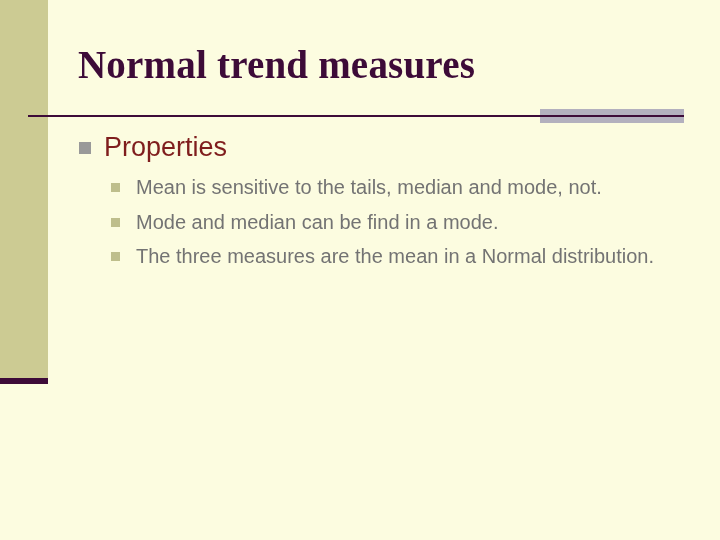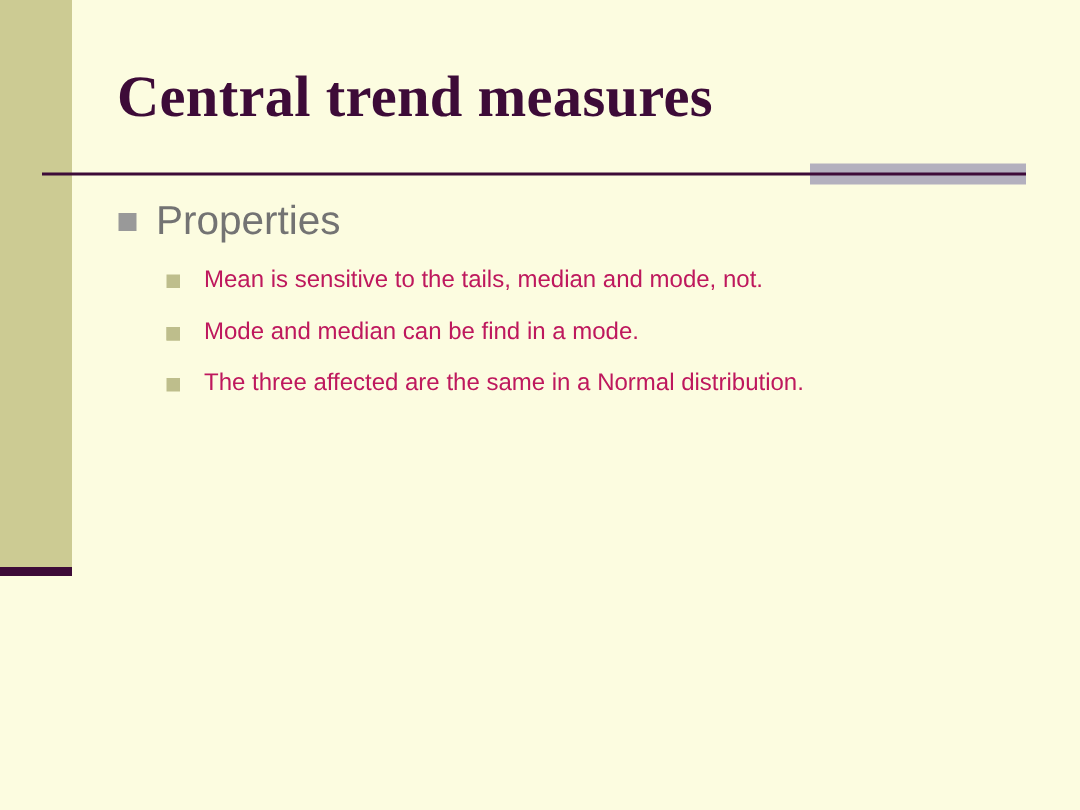--- a/index.html
+++ b/index.html
@@ -69,61 +69,61 @@
     left: 78px;
     top: 131px;
     width: 620px;
   }
   .lvl1 {
     position: relative;
     padding-left: 26px;
     margin: 0 0 8px 0;
     font-size: 27px;
     line-height: 33px;
-    color: #737373;
+    color: #7f1d1d;
   }
   .lvl1 > .bullet1 {
     position: absolute;
     left: 1px;
     top: 11px;
     width: 12px;
     height: 12px;
     background: #999999;
   }
   .lvl2-list {
     margin: 0;
     padding: 0 0 0 31px;
   }
   .lvl2 {
     position: relative;
     padding-left: 27px;
     margin: 0 0 4px 0;
-    font-size: 16px;
+    font-size: 20px;
     line-height: 30.5px;
-    color: #be185d;
+    color: #737373;
   }
   .lvl2 > .bullet2 {
     position: absolute;
     left: 2px;
     top: 11px;
     width: 9px;
     height: 9px;
     background: #bebe8c;
   }
   .txt { display: inline; }
 </style>
 </head>
 <body>
 
 <div id="slide">
 
   <div id="side-band"></div>
   <div id="side-band-cap"></div>
 
-  <div id="title">Central trend measures</div>
+  <div id="title">Normal trend measures</div>
 
   <div id="title-accent-block"></div>
   <div id="title-rule"></div>
 
   <div id="body">
 
     <div class="lvl1">
       <span class="bullet1"></span>
       <span class="txt">Properties</span>
     </div>
@@ -139,18 +139,18 @@
         <span class="bullet2"></span>
       </div>
 
       <div class="lvl2">
         <span class="bullet2"></span>
         <span class="txt">Mode and median can be find in a mode.</span>
       </div>
 
       <div class="lvl2">
         <span class="bullet2"></span>
-        <span class="txt">The three affected are the same in a Normal distribution.</span>
+        <span class="txt">The three measures are the mean in a Normal distribution.</span>
       </div>
 
     </div>
   </div>
 </div>
 
 </body></html>

